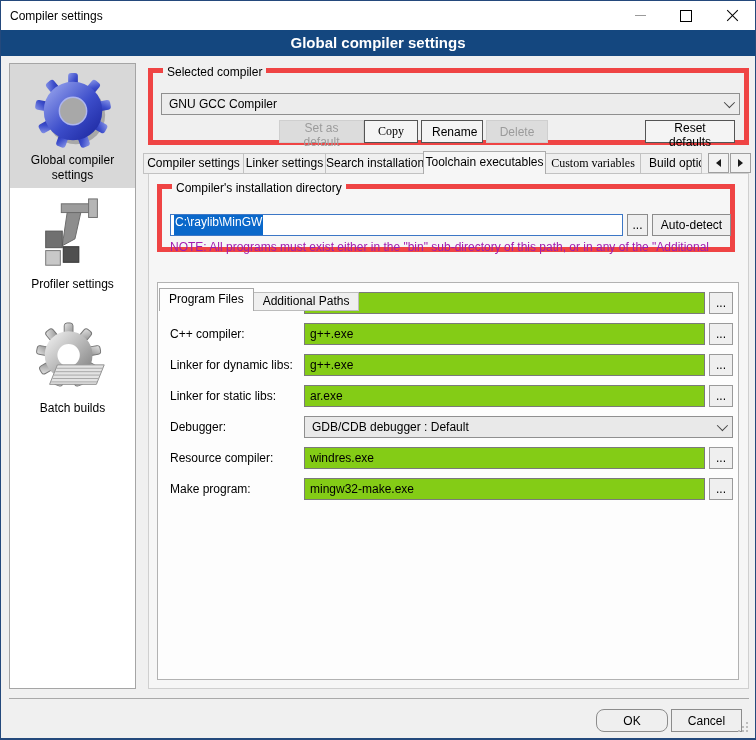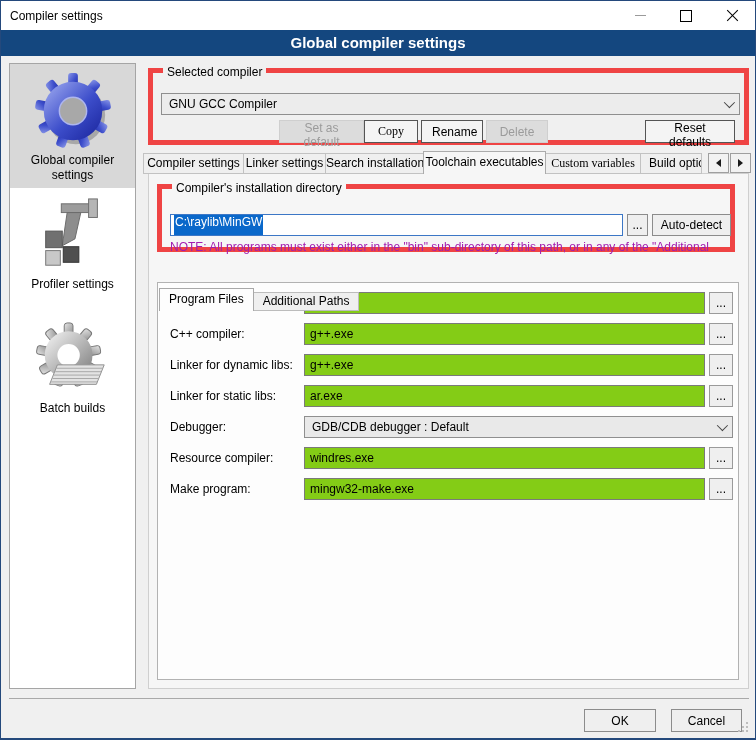--- a/index.html
+++ b/index.html
@@ -62,21 +62,21 @@
   .subpanel{position:absolute;left:8px;top:108px;width:582px;height:398px;background:#fdfdfd;border:1px solid #b2b2b2;box-sizing:border-box;z-index:2;}
   
   .frow{position:absolute;left:0;right:0;height:22px;}
   .flabel{position:absolute;left:12px;line-height:22px;}
   .ffield{position:absolute;left:146px;width:401px;height:22px;box-sizing:border-box;background:#84cc16;border:1px solid #7a7a7a;display:flex;align-items:center;padding:0 5px;overflow:hidden;}
   .fselect{position:absolute;left:146px;width:429px;height:22px;box-sizing:border-box;background:#e9e9e9;border:1px solid #8f8f8f;display:flex;align-items:center;padding:0 7px;}
   .fselect .chev{margin-left:auto;}
   .fbrowse{position:absolute;left:551px;width:24px;height:22px;box-sizing:border-box;background:#efefef;border:1px solid #9a9a9a;font-family:inherit;font-size:12px;line-height:10px;padding:0;cursor:default;}
   
   .footer-sep{position:absolute;left:8px;top:697px;width:740px;height:1px;background:#a9a9a9;}
-  .ok-btn{position:absolute;left:583px;top:708px;width:72px;height:23px;}
+  .ok-btn{position:absolute;left:595px;top:708px;width:72px;height:23px;border-radius:8px;}
   .cancel-btn{position:absolute;left:670px;top:708px;width:71px;height:23px;}
   .grip{position:absolute;right:7px;bottom:6px;width:2px;height:2px;background:#bdbdbd;
         box-shadow:-4px 0 #bdbdbd,0 -4px #bdbdbd,-4px -4px #bdbdbd,0 -8px #bdbdbd,-8px 0 #bdbdbd;}
 </style>
 </head>
 <body>
 
 <div class="window">
 
   <div class="titlebar">

